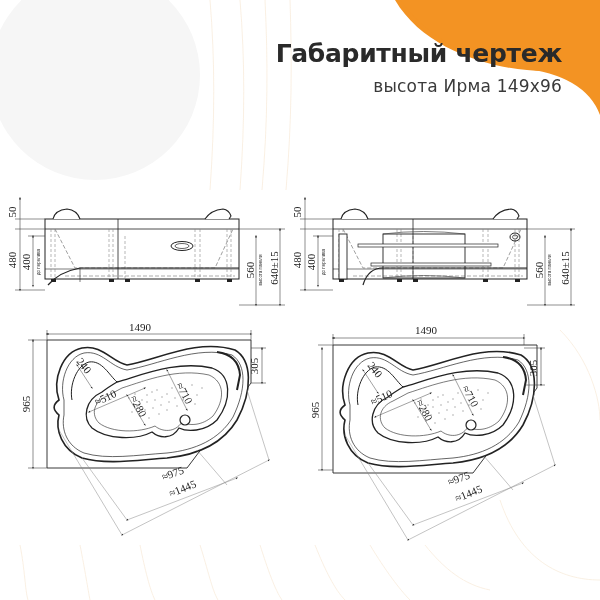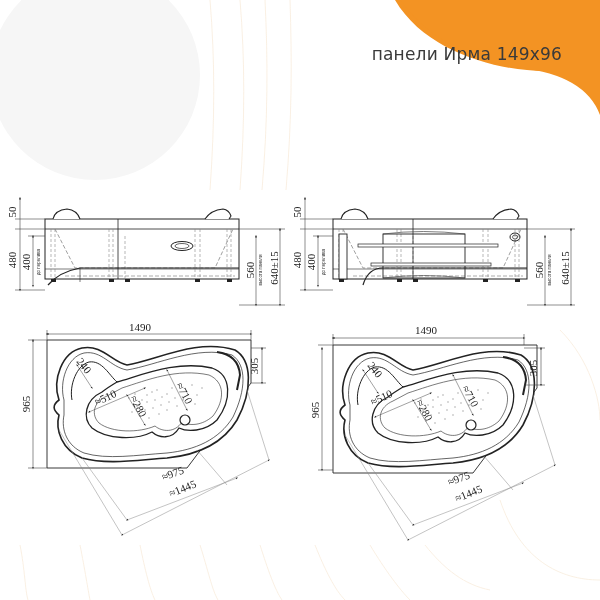--- a/index.html
+++ b/index.html
@@ -43,21 +43,22 @@
     <path d="M 260 545 C 268 570, 275 590, 282 600"></path>
     <path d="M 315 545 C 325 570, 335 590, 345 600"></path>
     <path d="M 370 545 C 385 570, 400 590, 410 600"></path>
     <path d="M 425 545 C 445 570, 465 585, 490 590"></path>
     <path d="M 500 500 C 520 560, 560 580, 600 580"></path>
     <path d="M 560 330 C 590 360, 600 400, 600 420"></path>
   </g>
 </svg>
 
 <div class="title-block">
-  <div class="subtitle">панели Ирма 149х96</div>
+  <div class="title">Габаритный чертеж</div>
+  <div class="subtitle">высота Ирма 149х96</div>
 </div>
 
 <svg class="drawing" viewBox="0 0 600 600">
   <defs>
     <marker id="ar" markerWidth="5" markerHeight="5" refX="2.5" refY="2.5" orient="auto-start-reverse">
       <path d="M0,1 L5,2.5 L0,4 Z" fill="#222"></path>
     </marker>
 
     <g id="sideview">
 

